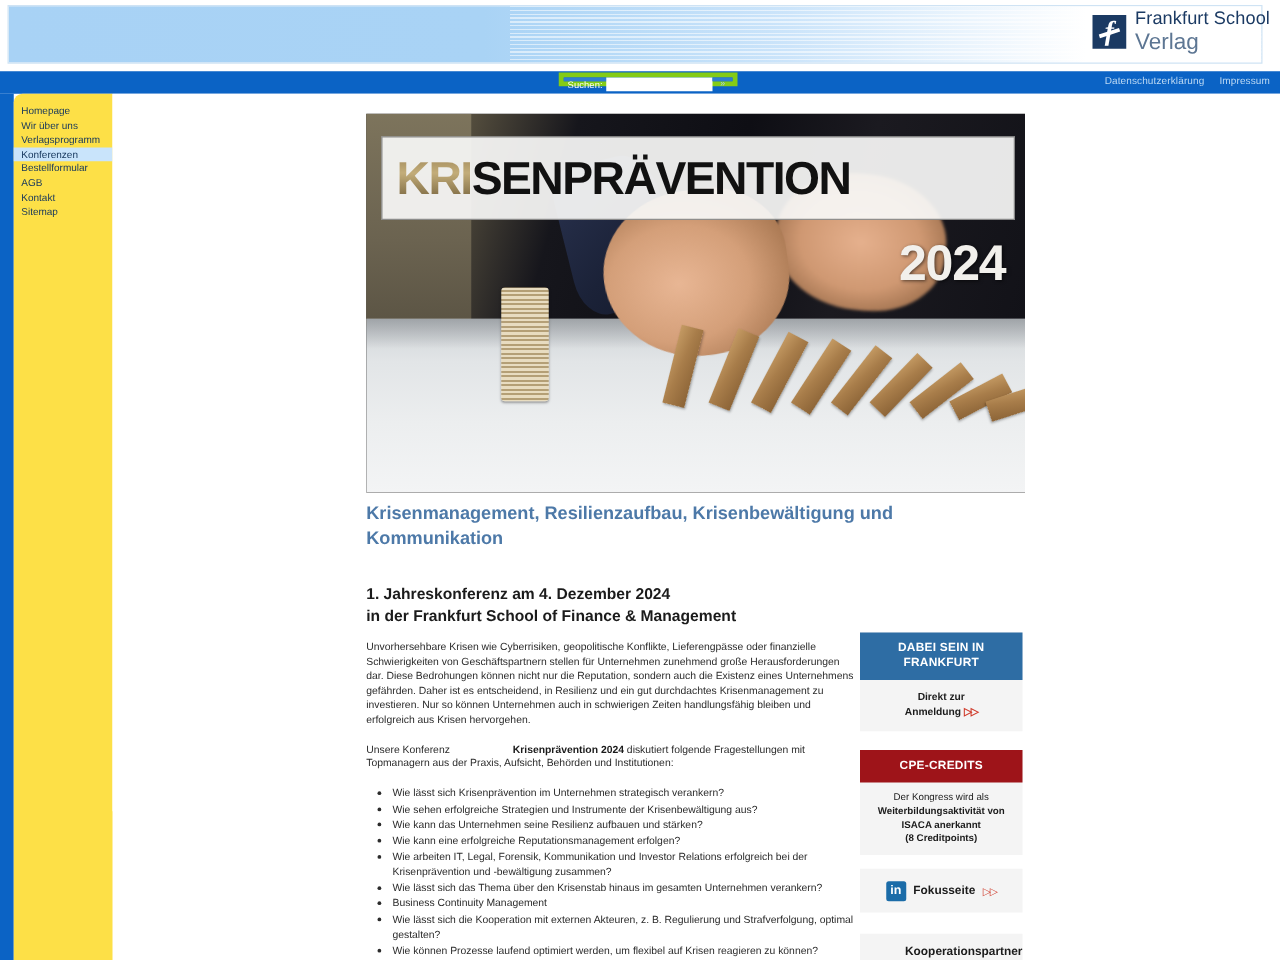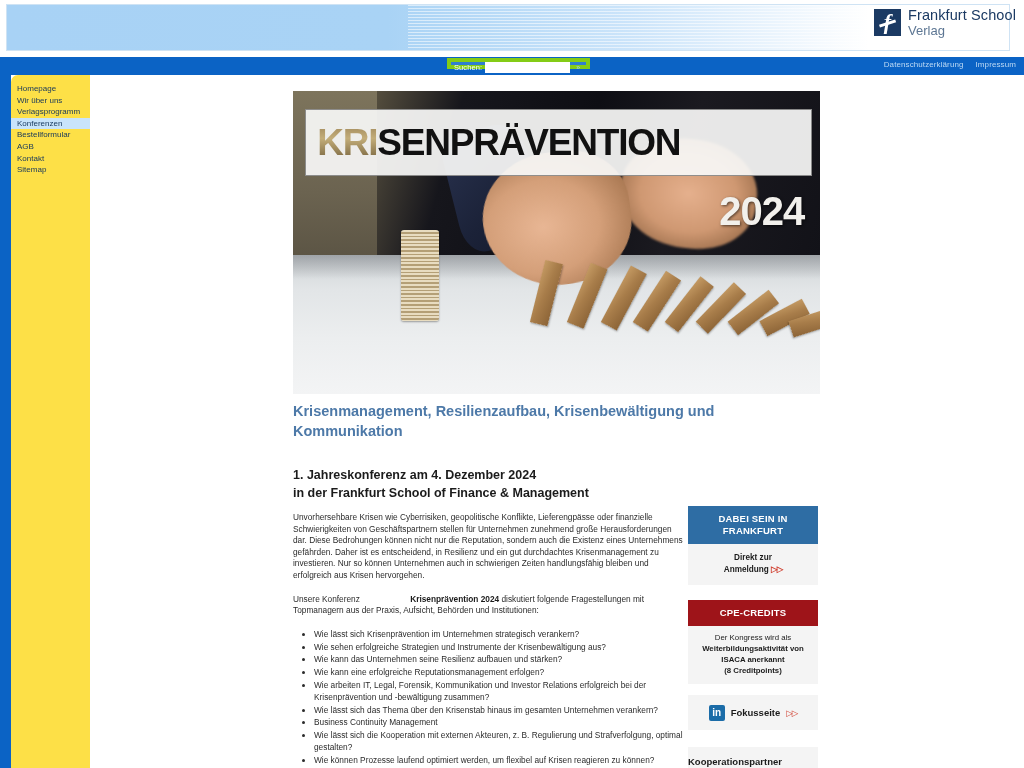--- a/index.html
+++ b/index.html
@@ -40,21 +40,21 @@
     color:#ffffff; font-family:"Liberation Serif", serif;
     font-size:22px; font-style:italic; font-weight:bold; line-height:1;
     position:relative; top:-1px;
   }
   .logo-mark .f-bar {
     position:absolute; left:5px; top:13px; width:17px; height:2.5px;
     background:#ffffff; transform: rotate(-18deg);
   }
   .logo-text { line-height:1.08; }
   .logo-text .l1 { font-size:14.5px; color:#1b3a63; font-weight:400; letter-spacing:.1px; }
-  .logo-text .l2 { font-size:13px; color:#5d7693; font-weight:400; }
+  .logo-text .l2 { font-size:18px; color:#5d7693; font-weight:400; }
 
   
   .navbar {
     position:absolute; left:0; top:57px; width:1024px; height:18px;
     background:#0b63c5;
   }
   .search-box {
     position:absolute; left:447px; top:1px;
     display:flex; align-items:stretch; height:11px;
     border:4px solid #84cc16;
@@ -225,21 +225,21 @@
   .li-icon {
     width:16px; height:16px; background:#1b6ca8; border-radius:2px;
     display:flex; align-items:center; justify-content:center;
     color:#ffffff; font-size:10px; font-weight:bold; font-family:"Liberation Sans", sans-serif;
     line-height:1;
   }
   .li-text { font-size:9.5px; font-weight:bold; color:#1b1b1b; }
 
   .box-partner {
     position:absolute; left:598px; top:672px; width:130px; min-height:21px;
-    background:#f4f4f4; text-align:left;
+    background:#f4f4f4; text-align:right;
     font-size:9.5px; font-weight:bold; color:#1b1b1b;
     padding-top:9px;
   }
 </style>
 </head>
 <body>
 
 <div id="page">
 
   <div class="header-band">

